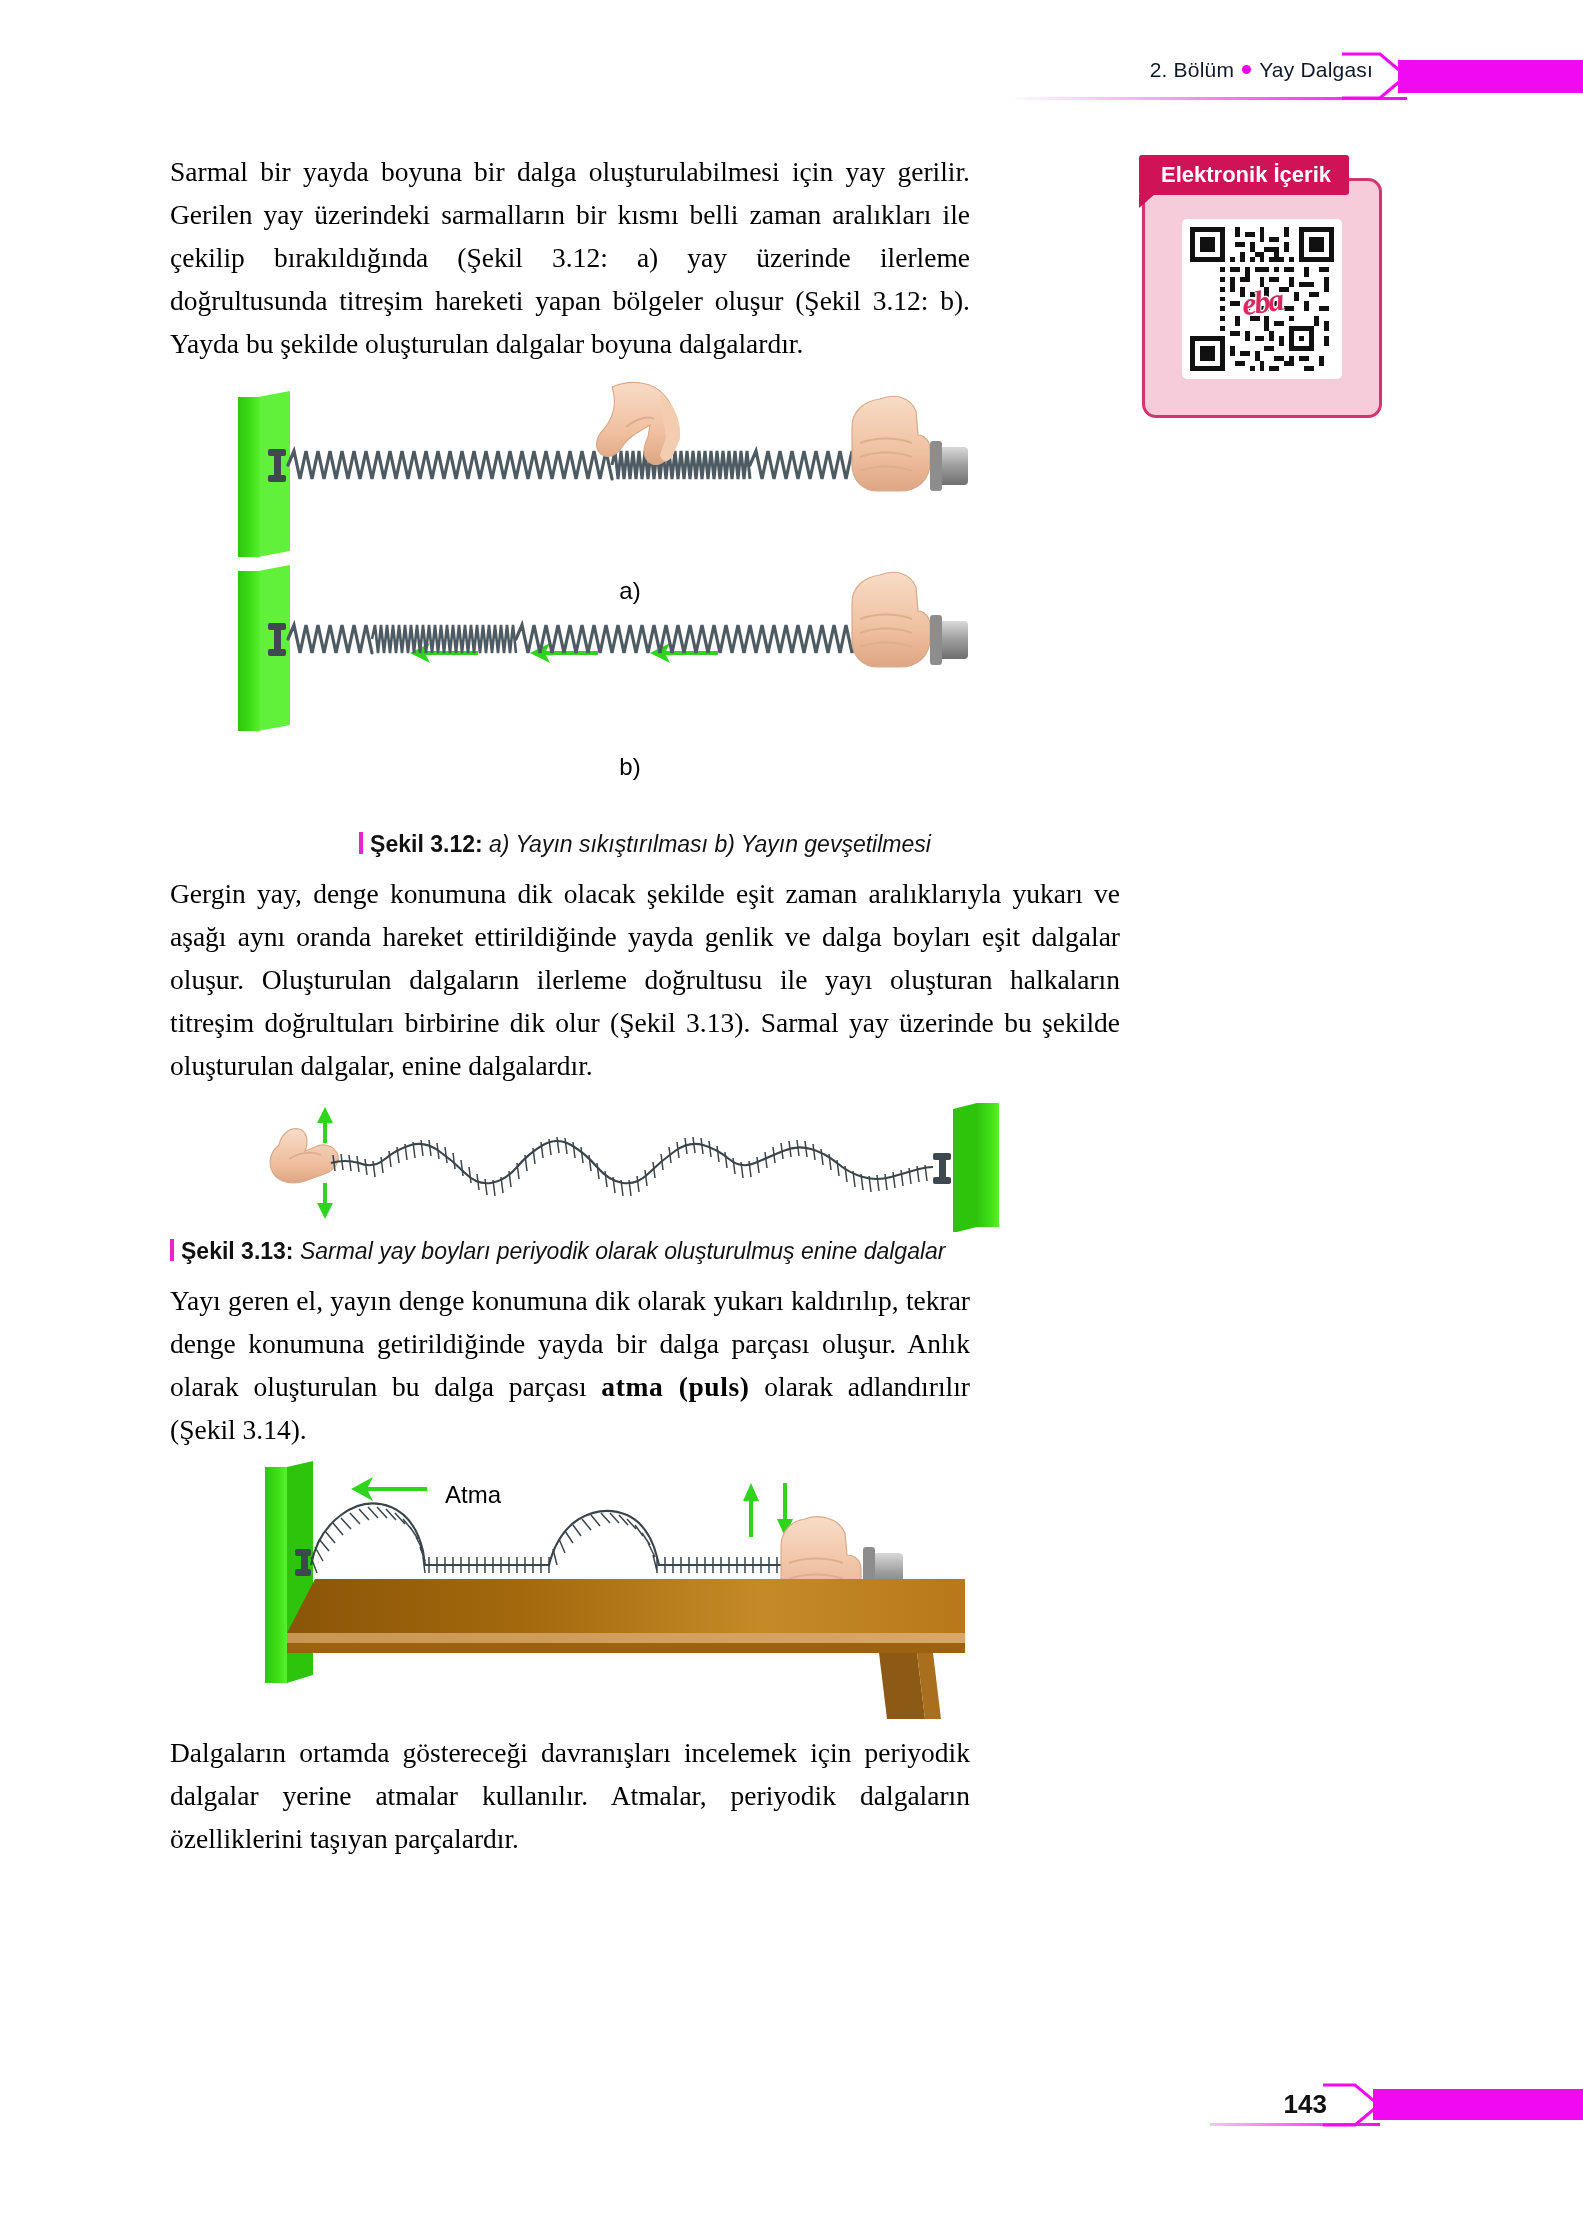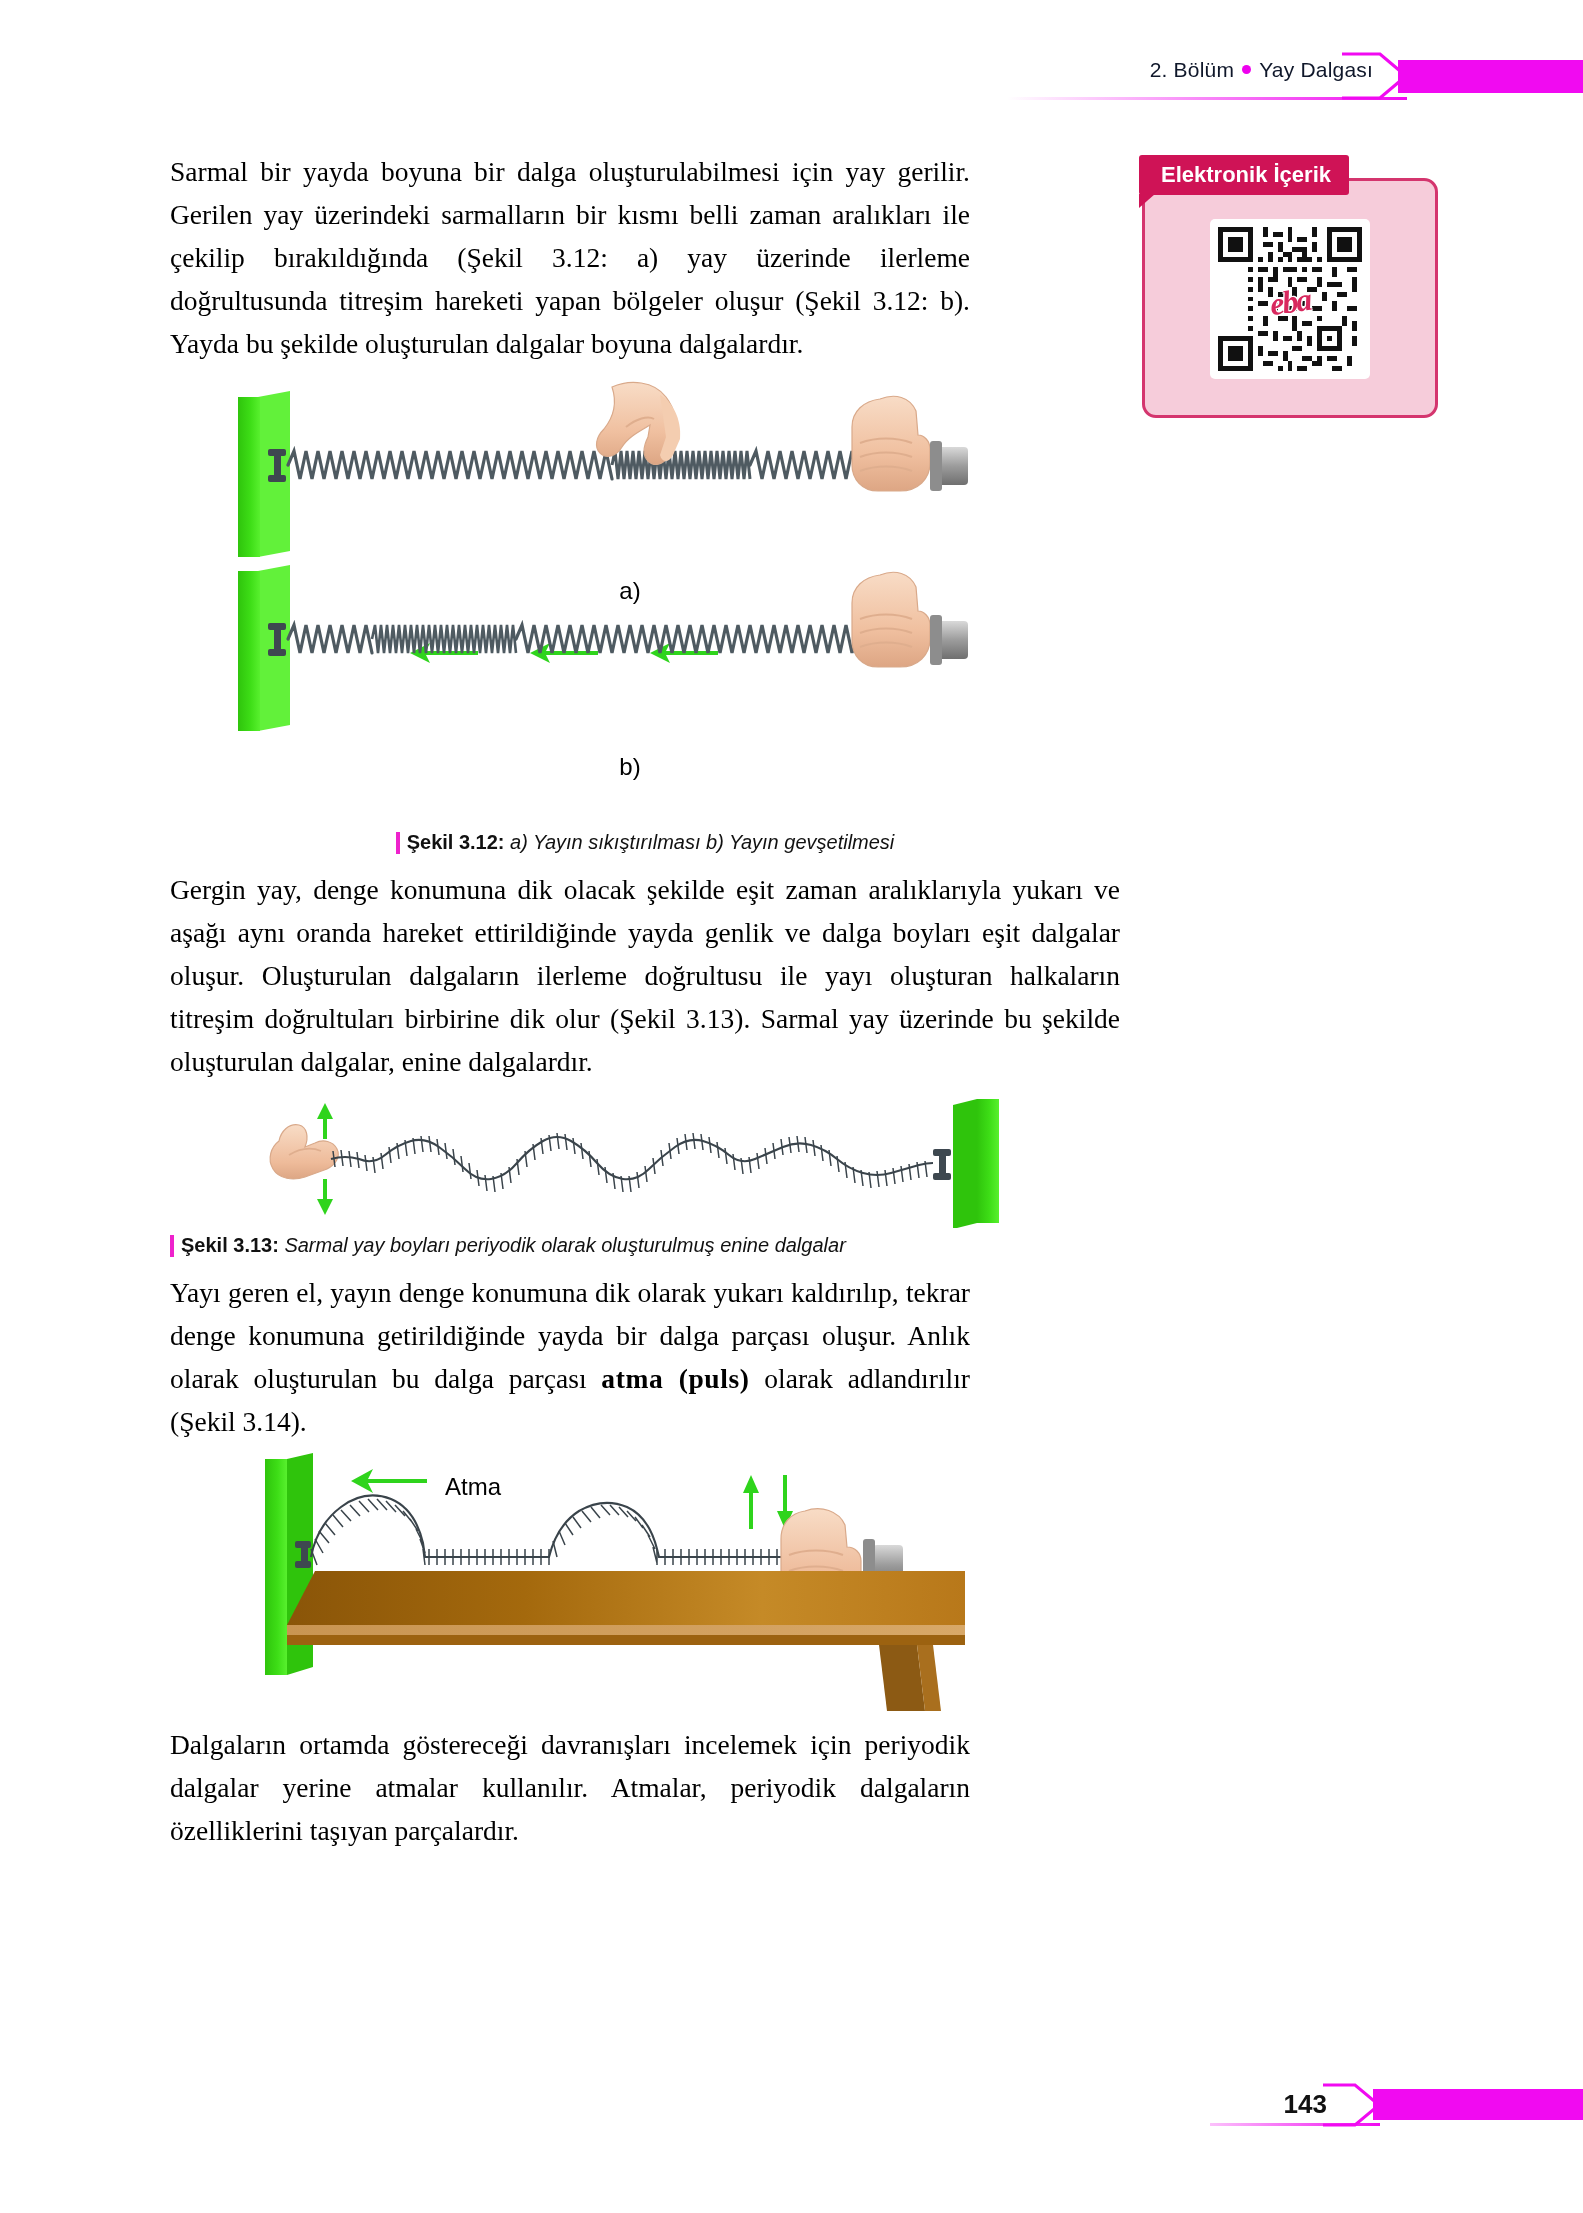--- a/index.html
+++ b/index.html
@@ -78,21 +78,21 @@
     color: #000;
     margin: 0 0 10px 0;
     hyphens: manual;
   }
   p.body-text.narrow { width: 800px; }
   .bold-inline { font-weight: bold; letter-spacing: 0.6px; }
 
   
   .caption {
     font-family: "Liberation Sans", sans-serif;
-    font-size: 20px;
+    font-size: 23px;
     font-style: italic;
     color: #111;
     display: flex;
     align-items: flex-start;
     margin: 6px 0 14px 0;
   }
   .caption .bar {
     display: inline-block;
     width: 4px;
     height: 22px;
@@ -102,21 +102,21 @@
     position: relative;
     top: 1px;
   }
   .caption b { font-style: normal; font-weight: bold; }
 
   
   .eba-box {
     position: absolute;
     left: 1142px;
     top: 178px;
-    width: 296px;
+    width: 240px;
     background: #f6ccda;
     border: 3px solid #d4356e;
     border-radius: 14px;
   }
   .eba-tab {
     position: absolute;
     left: -6px;
     top: -26px;
     background: #cf1356;
     color: #fff;

